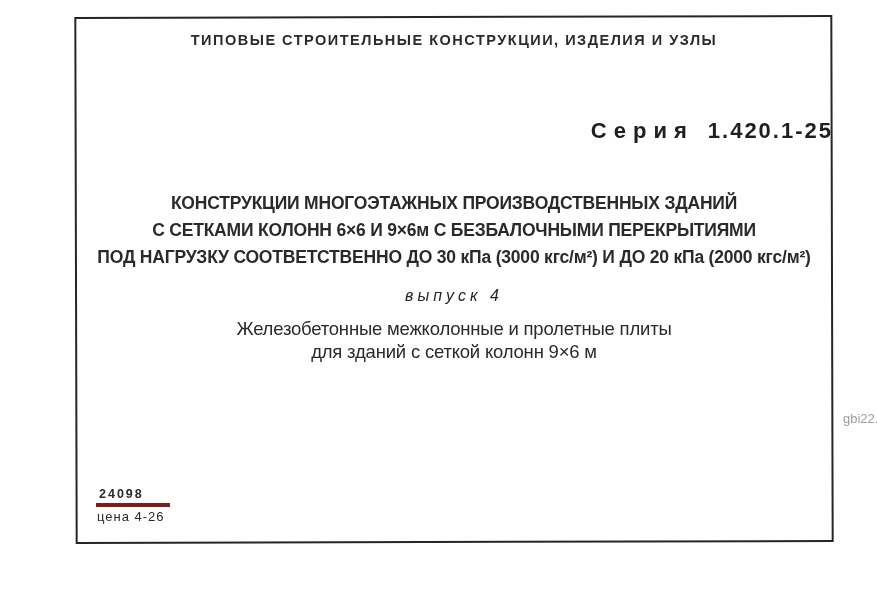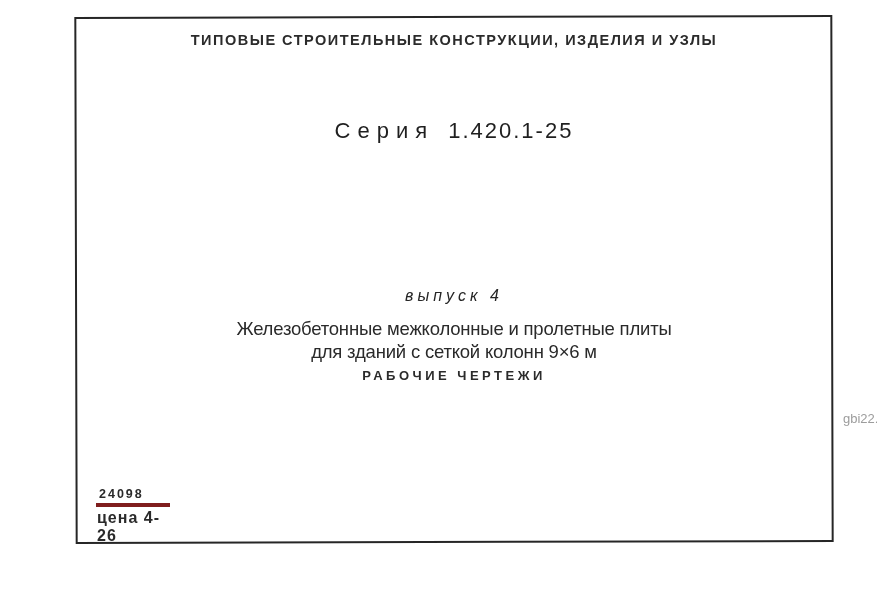--- a/index.html
+++ b/index.html
@@ -34,23 +34,23 @@
     font-size: 14.5px;
     font-weight: bold;
     letter-spacing: 1.5px;
     color: #2b2b2b;
   }
   .series-row {
     position: absolute;
     left: 75px;
     top: 118px;
     width: 758px;
-    text-align: center;
+    text-align: right;
     font-size: 22px;
-    font-weight: normal;
+    font-weight: bold;
     color: #1f1f1f;
   }
   .series-label { letter-spacing: 7px; margin-right: 14px; }
   .series-number { letter-spacing: 2px; }
   .main-title {
     position: absolute;
     left: 75px;
     top: 190px;
     width: 758px;
     text-align: center;
@@ -102,22 +102,22 @@
   }
   .stamp-code {
     font-size: 12.5px;
     font-weight: bold;
     letter-spacing: 2px;
     padding-left: 3px;
     padding-bottom: 2px;
     border-bottom: 4px solid #7f1d1d;
   }
   .stamp-price {
-    font-size: 16px;
-    font-weight: bold;
+    font-size: 13px;
+    font-weight: normal;
     letter-spacing: 1px;
     padding-top: 2px;
     padding-left: 1px;
   }
   .watermark {
     position: absolute;
     left: 843px;
     top: 411px;
     font-size: 13px;
     color: #9c9c9c;
@@ -129,29 +129,33 @@
 <div class="page">
 
   <div class="frame"></div>
 
   <div class="doc-header">ТИПОВЫЕ СТРОИТЕЛЬНЫЕ КОНСТРУКЦИИ, ИЗДЕЛИЯ И УЗЛЫ</div>
 
   <div class="series-row">
     <span class="series-label">Серия</span><span class="series-number">1.420.1-25</span>
   </div>
 
+  <div class="main-title">
+    <div>КОНСТРУКЦИИ МНОГОЭТАЖНЫХ ПРОИЗВОДСТВЕННЫХ ЗДАНИЙ</div>
+    <div>С СЕТКАМИ КОЛОНН 6×6 И 9×6м С БЕЗБАЛОЧНЫМИ ПЕРЕКРЫТИЯМИ</div>
+    <div>ПОД НАГРУЗКУ СООТВЕТСТВЕННО ДО 30 кПа (3000 кгс/м²) И ДО 20 кПа (2000 кгс/м²)</div>
+  </div>
 
   <div class="issue">выпуск 4</div>
 
   <div class="subtitle">
     <div>Железобетонные межколонные и пролетные плиты</div>
     <div>для зданий с сеткой колонн 9×6 м</div>
   </div>
 
-  <div class="doc-type">РАБОЧИЕ ЧЕРТЕЖИ</div>
 
   <div class="stamp">
     <div class="stamp-code">24098</div>
     <div class="stamp-price">цена 4-26</div>
   </div>
 
   <div class="watermark">gbi22.ru</div>
 
 </div>
 

